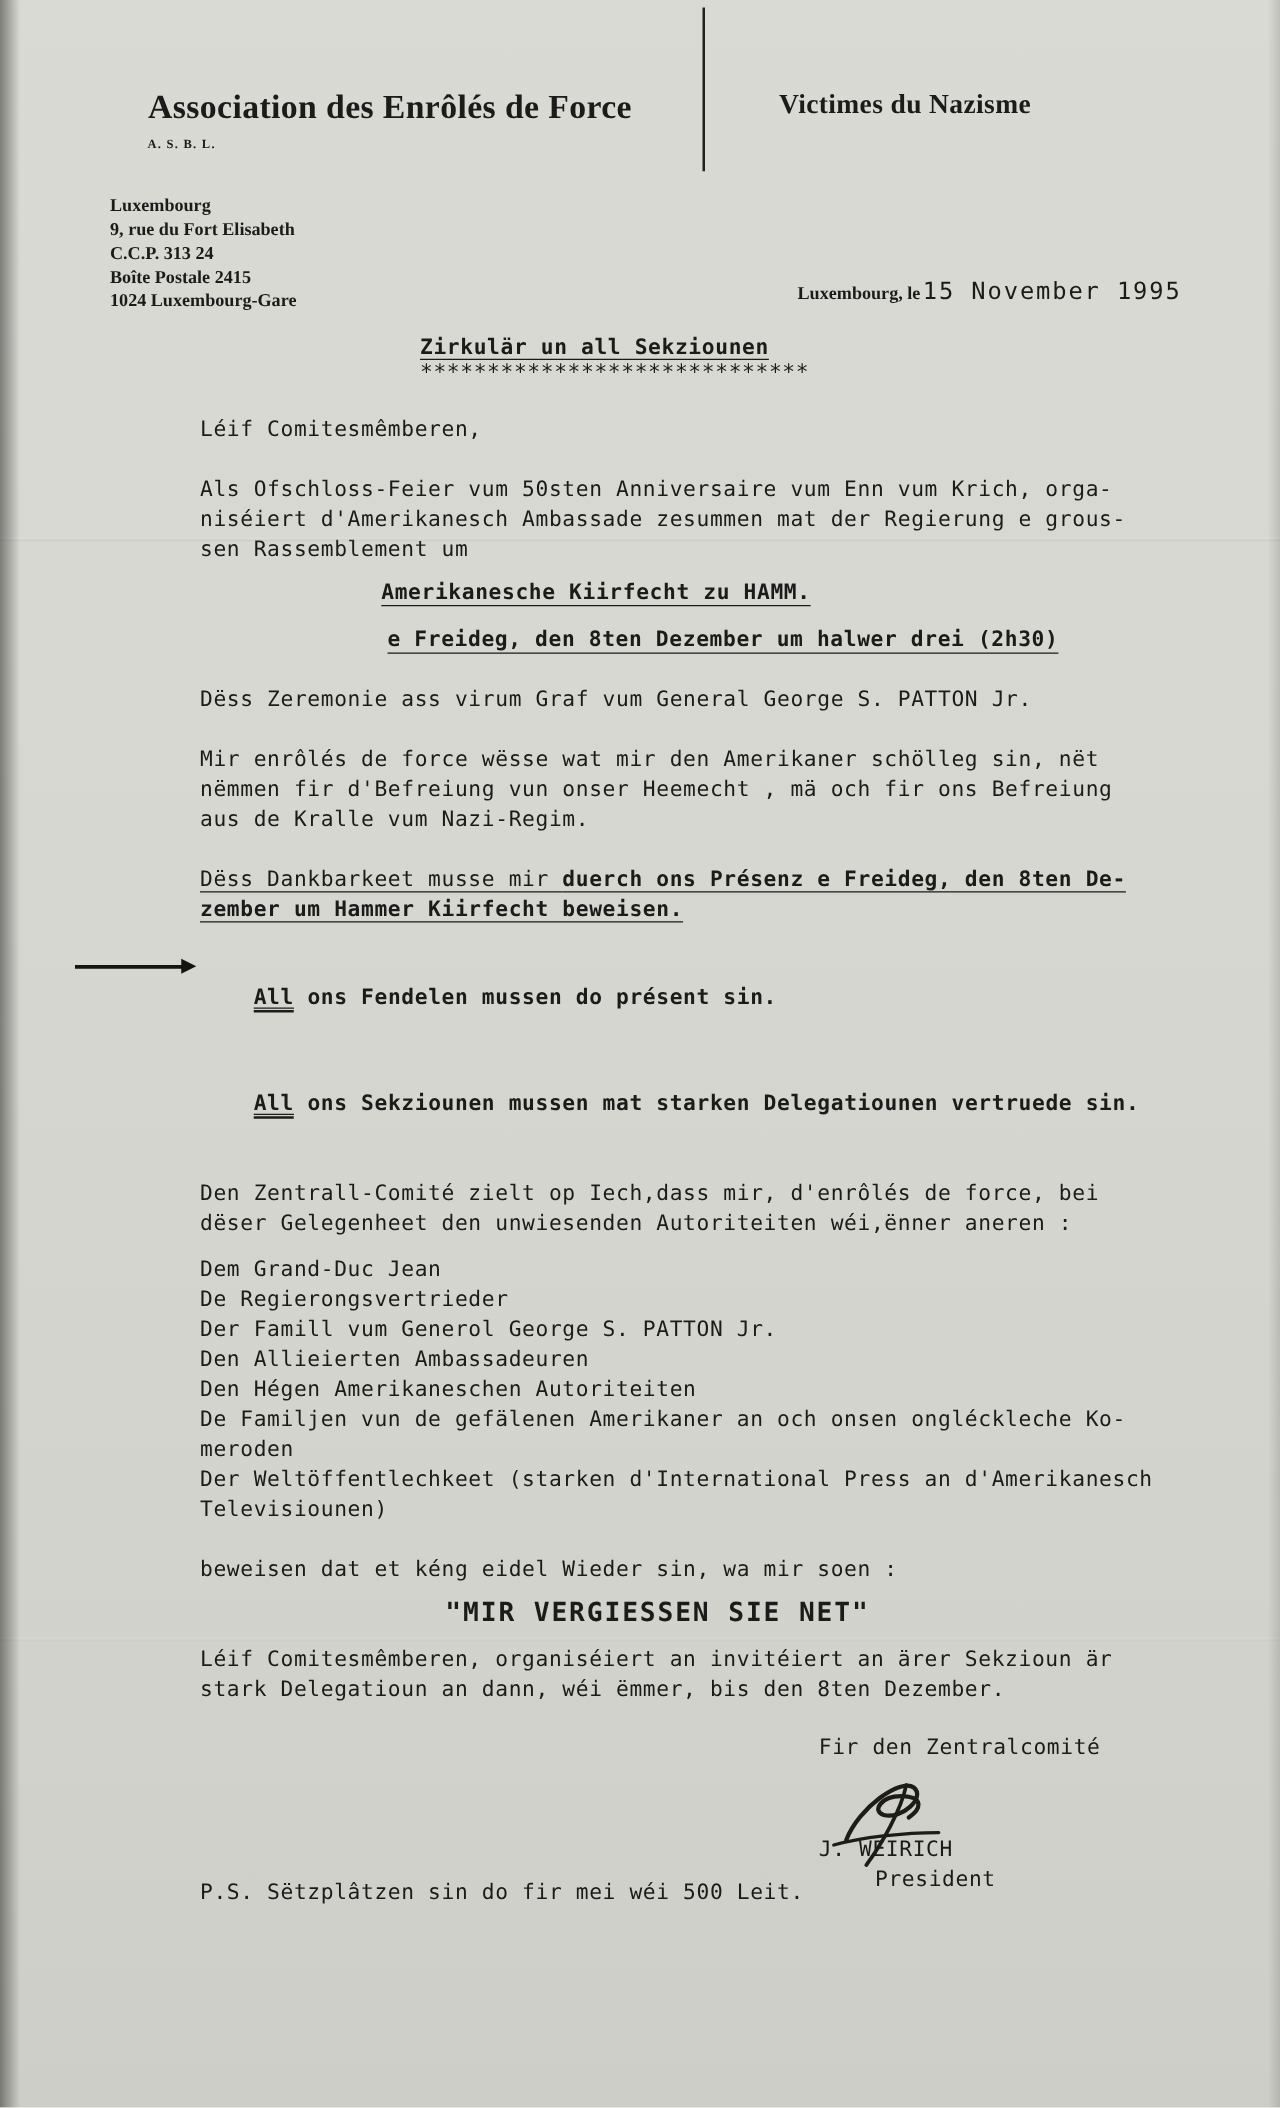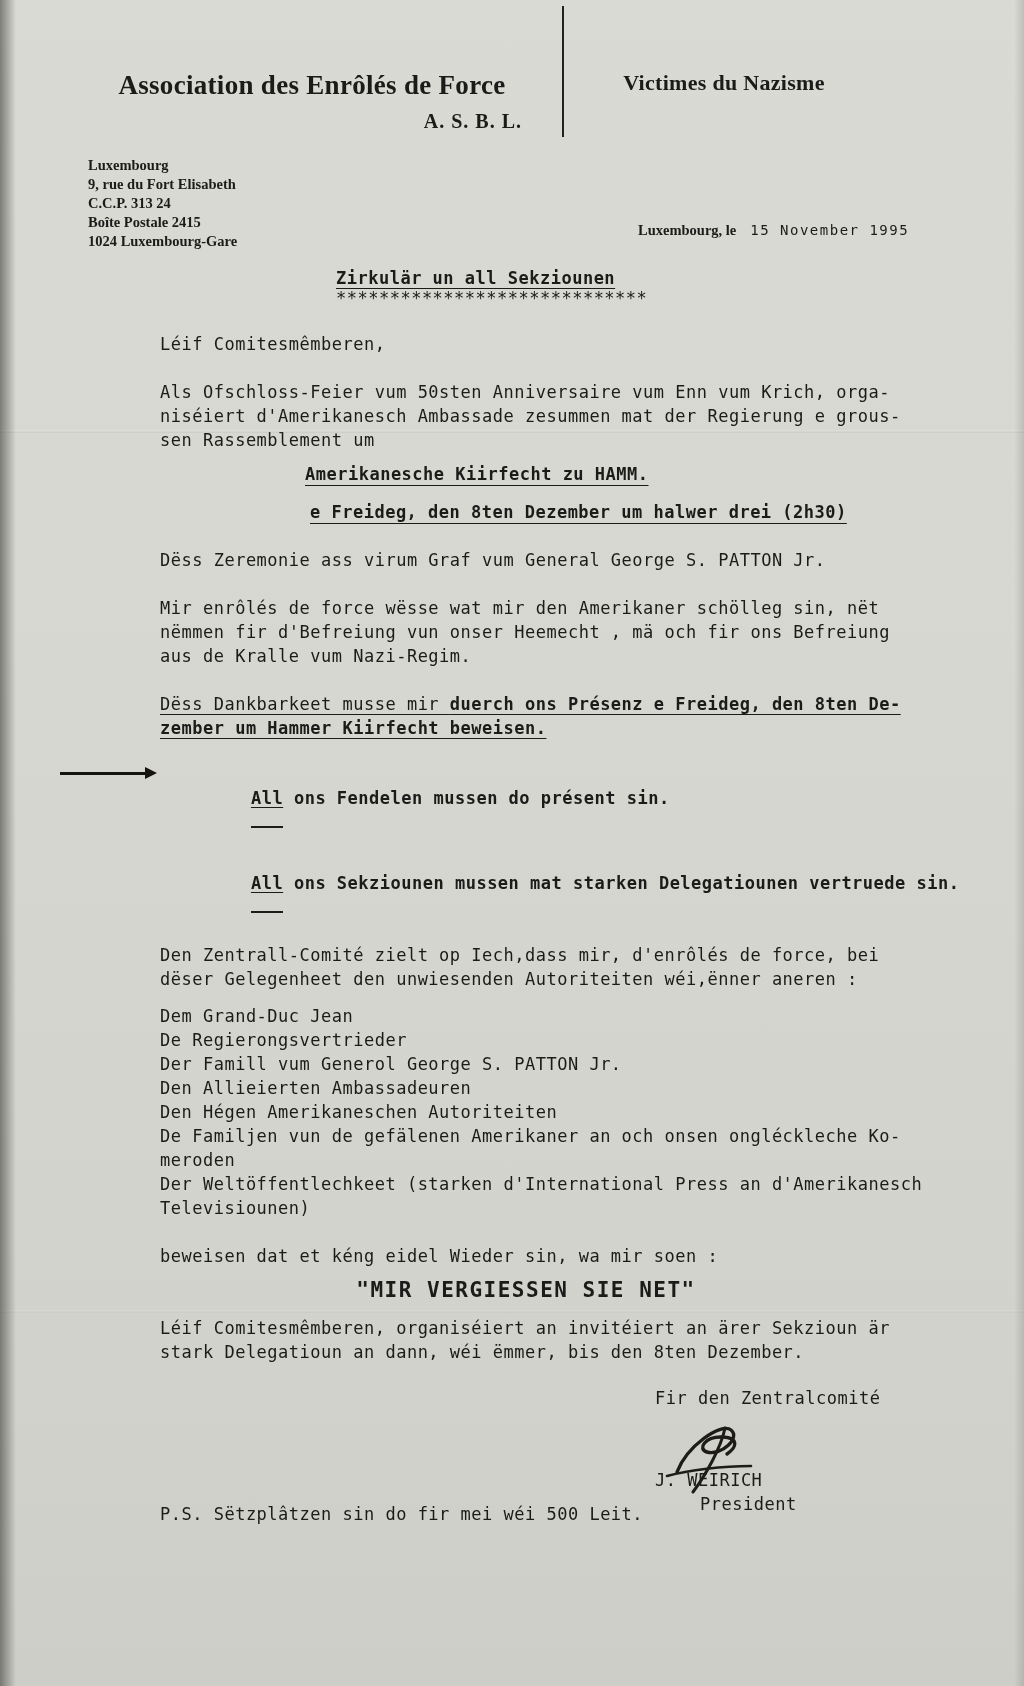--- a/index.html
+++ b/index.html
@@ -14,50 +14,50 @@
   .edge-shadow-right{position:absolute;right:0;top:0;width:10px;height:100%;
     background:linear-gradient(270deg,rgba(70,70,64,.18),rgba(70,70,64,0));z-index:6;}
   .crease{position:absolute;left:0;width:100%;height:3px;z-index:5;opacity:.55;
     background:linear-gradient(180deg,rgba(255,255,255,.4),rgba(90,90,84,.18));}
   .crease-1{top:430px;}
   .crease-2{top:1310px;opacity:.35;}
 
   
   .org-left{position:absolute;left:110px;top:70px;width:404px;text-align:center;
     font-family:"Liberation Serif","DejaVu Serif",serif;font-weight:bold;font-size:27px;letter-spacing:.3px;}
-  .org-left-sub{position:absolute;left:118px;top:110px;width:404px;text-align:right;
-    font-family:"Liberation Serif","DejaVu Serif",serif;font-weight:bold;font-size:20px;letter-spacing:1px;}
+  .org-left-sub{position:absolute;left:118px;top:110px;width:404px;text-align:left;
+    font-family:"Liberation Serif","DejaVu Serif",serif;font-weight:bold;font-size:10px;letter-spacing:1px;}
   .header-divider{position:absolute;left:562px;top:6px;width:2px;height:131px;background:#22221f;}
   .org-right{position:absolute;left:584px;top:70px;width:280px;text-align:center;
     font-family:"Liberation Serif","DejaVu Serif",serif;font-weight:bold;font-size:22px;letter-spacing:.3px;}
 
   
   .address{position:absolute;left:88px;top:156px;
     font-family:"Liberation Serif","DejaVu Serif",serif;font-weight:bold;font-size:14.5px;line-height:19px;}
-  .dateline{position:absolute;left:638px;top:222px;display:flex;align-items:baseline;gap:14px;}
+  .dateline{position:absolute;left:638px;top:222px;display:flex;align-items:baseline;gap:2px;}
   .dateline-prefix{font-family:"Liberation Serif","DejaVu Serif",serif;font-weight:bold;font-size:14.5px;}
-  .dateline-date{font-size:14px;letter-spacing:1.5px;}
+  .dateline-date{font-size:19px;letter-spacing:1.5px;}
 
   
   .content{position:absolute;left:160px;top:268px;width:772px;font-size:17px;
     letter-spacing:.5px;line-height:24px;}
   .para{white-space:pre;margin:0;}
   .subject{margin-left:176px;line-height:20px;}
   .subject-title{font-weight:bold;text-decoration:underline;text-underline-offset:4px;}
   .subject-stars{letter-spacing:.5px;}
   .salutation{margin-top:24px;}
   .mt{margin-top:24px;}
   .heading{font-weight:bold;text-decoration:underline;text-underline-offset:5px;white-space:pre;}
   .heading-place{margin-top:10px;margin-left:145px;}
   .heading-time{margin-top:14px;margin-left:150px;}
   .duty{text-decoration:underline;text-underline-offset:4px;}
   .duty b{font-weight:bold;}
   .flag-line{position:relative;margin-top:22px;font-weight:bold;white-space:pre;}
   .dbl-underline{text-decoration:underline;text-underline-offset:3px;
-    border-bottom:2.5px solid currentColor;padding-bottom:18px;margin-left:48px;}
+    border-bottom:2.5px solid currentColor;padding-bottom:0;}
   .hand-arrow{position:absolute;left:-100px;top:10px;width:86px;height:3px;background:#15140f;}
   .hand-arrow::after{content:"";position:absolute;right:-11px;top:-5px;width:0;height:0;
     border-left:12px solid #15140f;border-top:6.5px solid transparent;border-bottom:6.5px solid transparent;}
   .dignitaries{margin-top:13px;}
   .slogan{margin-top:10px;text-align:center;font-size:21px;font-weight:bold;letter-spacing:1.5px;
     margin-right:40px;white-space:pre;}
   .closing-line{margin-top:22px;margin-left:495px;white-space:pre;}
   .signature-svg{display:block;margin-left:505px;margin-top:4px;margin-bottom:-26px;position:relative;z-index:2;}
   .sig-name{margin-left:495px;white-space:pre;}
   .sig-title{margin-left:540px;white-space:pre;}

